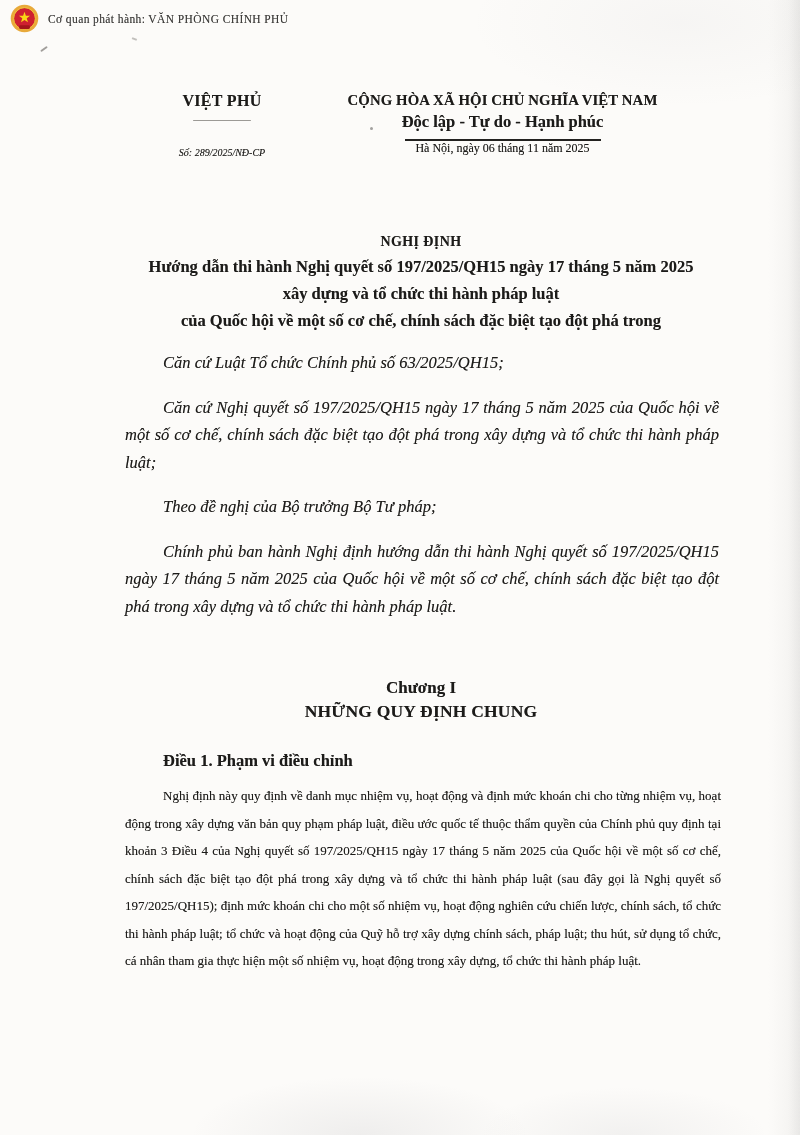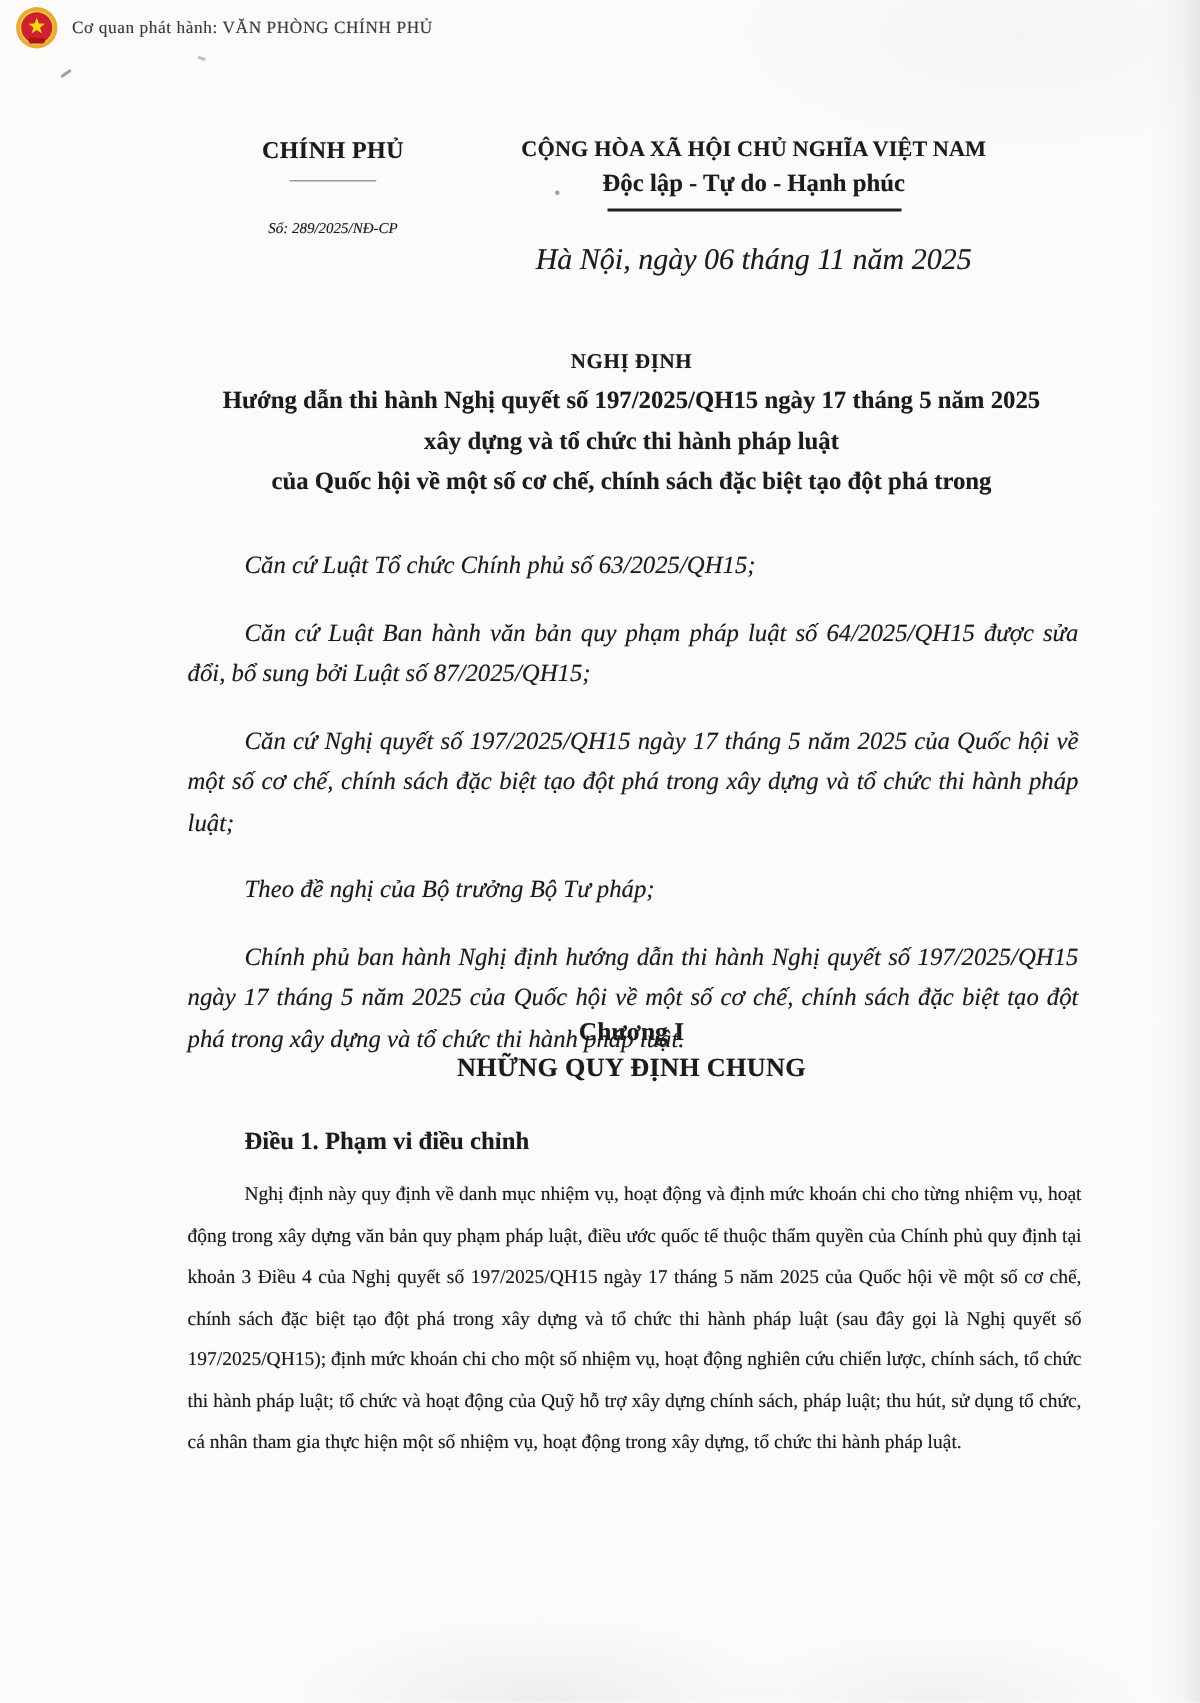--- a/index.html
+++ b/index.html
@@ -25,30 +25,30 @@
   
   .header-left{position:absolute;top:92px;left:108px;width:228px;text-align:center;}
   .issuer{font-weight:bold;font-size:16px;letter-spacing:0.3px;}
   .issuer-line{width:58px;height:1px;background:#9c9a96;margin:10px auto 0;border-radius:1px;}
   .doc-number{margin-top:26px;font-size:10px;font-style:italic;}
 
   .header-right{position:absolute;top:92px;left:325px;width:355px;text-align:center;}
   .motto1{font-weight:bold;font-size:14.8px;letter-spacing:0.1px;}
   .motto2{font-weight:bold;font-size:16.5px;margin-top:3px;}
   .motto-line{width:196px;height:1.6px;background:#232220;margin:7px auto 0;}
-  .place-date{margin-top:21px;font-style:italic;font-size:20px;}
+  .place-date{margin-top:0;font-size:12px;}
 
   
   .title-block{position:absolute;top:234px;left:122px;width:598px;text-align:center;}
   .doc-type{font-weight:bold;font-size:14px;letter-spacing:0.4px;}
   .subject-line{font-weight:bold;font-size:16.5px;line-height:27px;}
   .subject{margin-top:3px;}
 
   
-  .preamble{position:absolute;top:363px;left:125px;width:594px;}
+  .preamble{position:absolute;top:349px;left:125px;width:594px;}
   .preamble p{
     margin:0 0 17px 0;font-style:italic;font-size:16.5px;line-height:27.5px;
     text-indent:38px;text-align:justify;
   }
 
   
   .chapter{position:absolute;top:678px;left:122px;width:598px;text-align:center;}
   .chapter-label{font-weight:bold;font-size:17px;}
   .chapter-title{font-weight:bold;font-size:17.5px;margin-top:3px;letter-spacing:0.2px;}
 
@@ -81,21 +81,21 @@
         <circle cx="16" cy="16" r="12" fill="#cf2030"></circle>
         <circle cx="16" cy="16" r="12" fill="none" stroke="#f5cf3a" stroke-width="1.1"></circle>
         <polygon points="16,8.5 17.53,12.9 22.18,12.99 18.47,15.8 19.82,20.26 16,17.6 12.18,20.26 13.53,15.8 9.82,12.99 14.47,12.9" fill="#f9d616"></polygon>
         <rect x="10" y="23.5" width="12" height="4" rx="1.5" fill="#a5151a"></rect>
       </svg>
     </span>
     <span class="publisher-label ink">Cơ quan phát hành: VĂN PHÒNG CHÍNH PHỦ</span>
   </div>
 
   <div class="header-left">
-    <div class="issuer ink">CHÍNH PHỦ</div>
+    <div class="issuer ink">VIỆT PHỦ</div>
     <div class="issuer-line"></div>
     <div class="doc-number ink">Số: 289/2025/NĐ-CP</div>
   </div>
 
   <div class="header-right">
     <div class="motto1 ink">CỘNG HÒA XÃ HỘI CHỦ NGHĨA VIỆT NAM</div>
     <div class="motto2 ink">Độc lập - Tự do - Hạnh phúc</div>
     <div class="motto-line"></div>
     <div class="place-date ink">Hà Nội, ngày 06 tháng 11 năm 2025</div>
   </div>
@@ -104,21 +104,20 @@
     <div class="doc-type ink">NGHỊ ĐỊNH</div>
     <div class="subject">
       <div class="subject-line ink">Hướng dẫn thi hành Nghị quyết số 197/2025/QH15 ngày 17 tháng 5 năm 2025</div>
       <div class="subject-line ink">xây dựng và tổ chức thi hành pháp luật</div>
       <div class="subject-line ink">của Quốc hội về một số cơ chế, chính sách đặc biệt tạo đột phá trong</div>
     </div>
   </div>
 
   <div class="preamble">
     <p class="ink">Căn cứ Luật Tổ chức Chính phủ số 63/2025/QH15;</p>
-    <p class="ink">Căn cứ Luật Ban hành văn bản quy phạm pháp luật số 64/2025/QH15 được sửa đổi, bổ sung bởi Luật số 87/2025/QH15;</p>
     <p class="ink">Căn cứ Nghị quyết số 197/2025/QH15 ngày 17 tháng 5 năm 2025 của Quốc hội về một số cơ chế, chính sách đặc biệt tạo đột phá trong xây dựng và tổ chức thi hành pháp luật;</p>
     <p class="ink">Theo đề nghị của Bộ trưởng Bộ Tư pháp;</p>
     <p class="ink">Chính phủ ban hành Nghị định hướng dẫn thi hành Nghị quyết số 197/2025/QH15 ngày 17 tháng 5 năm 2025 của Quốc hội về một số cơ chế, chính sách đặc biệt tạo đột phá trong xây dựng và tổ chức thi hành pháp luật.</p>
   </div>
 
   <div class="chapter">
     <div class="chapter-label ink">Chương I</div>
     <div class="chapter-title ink">NHỮNG QUY ĐỊNH CHUNG</div>
   </div>
 

